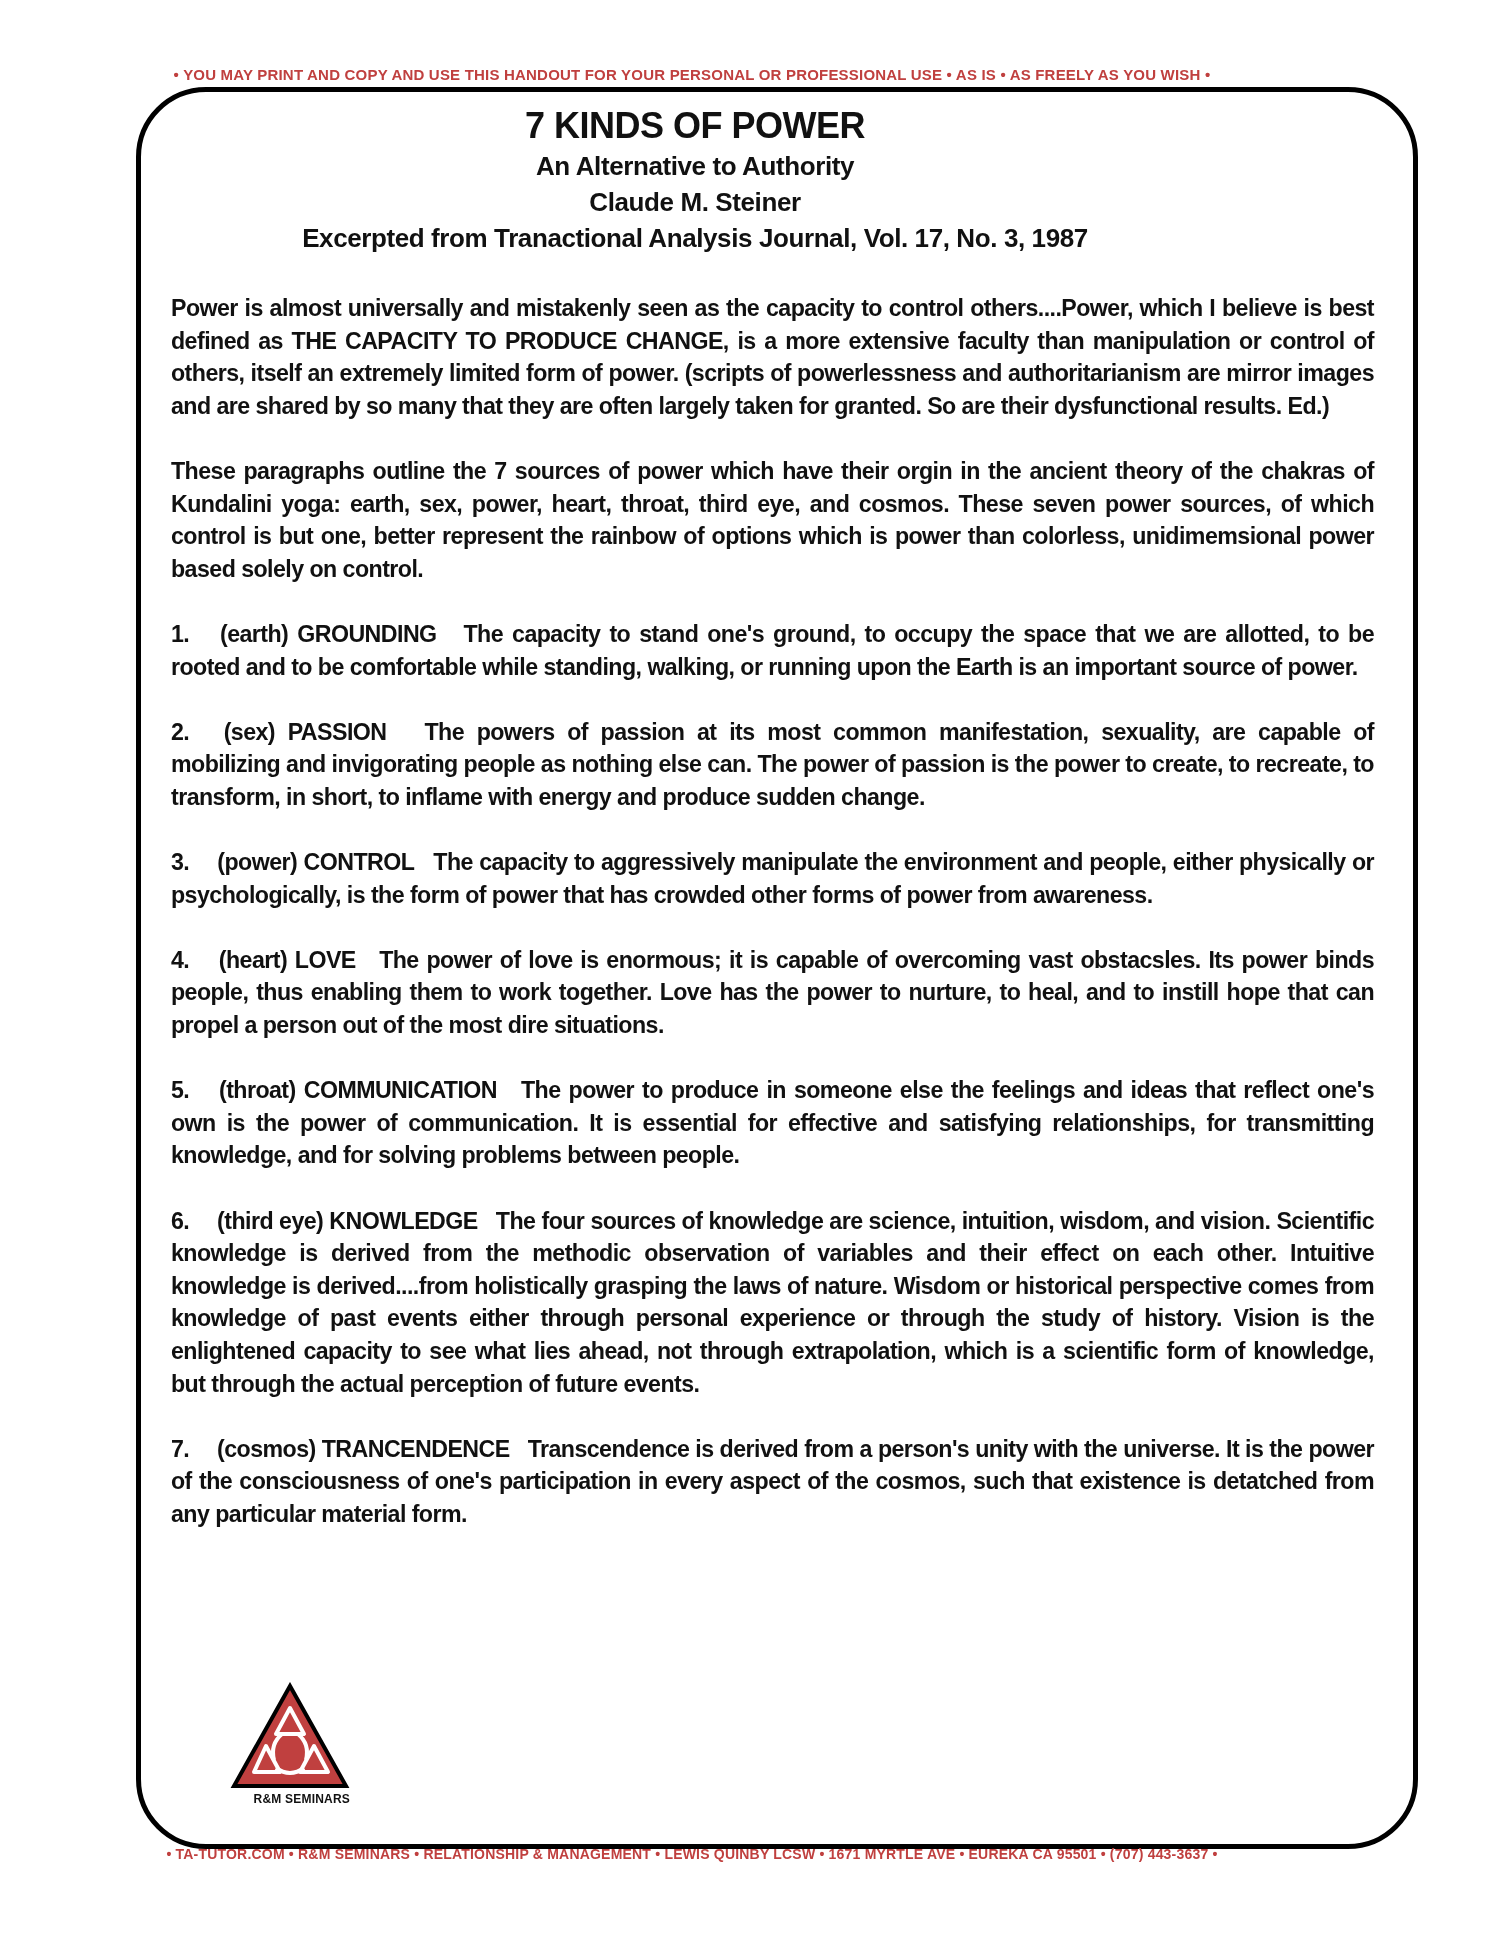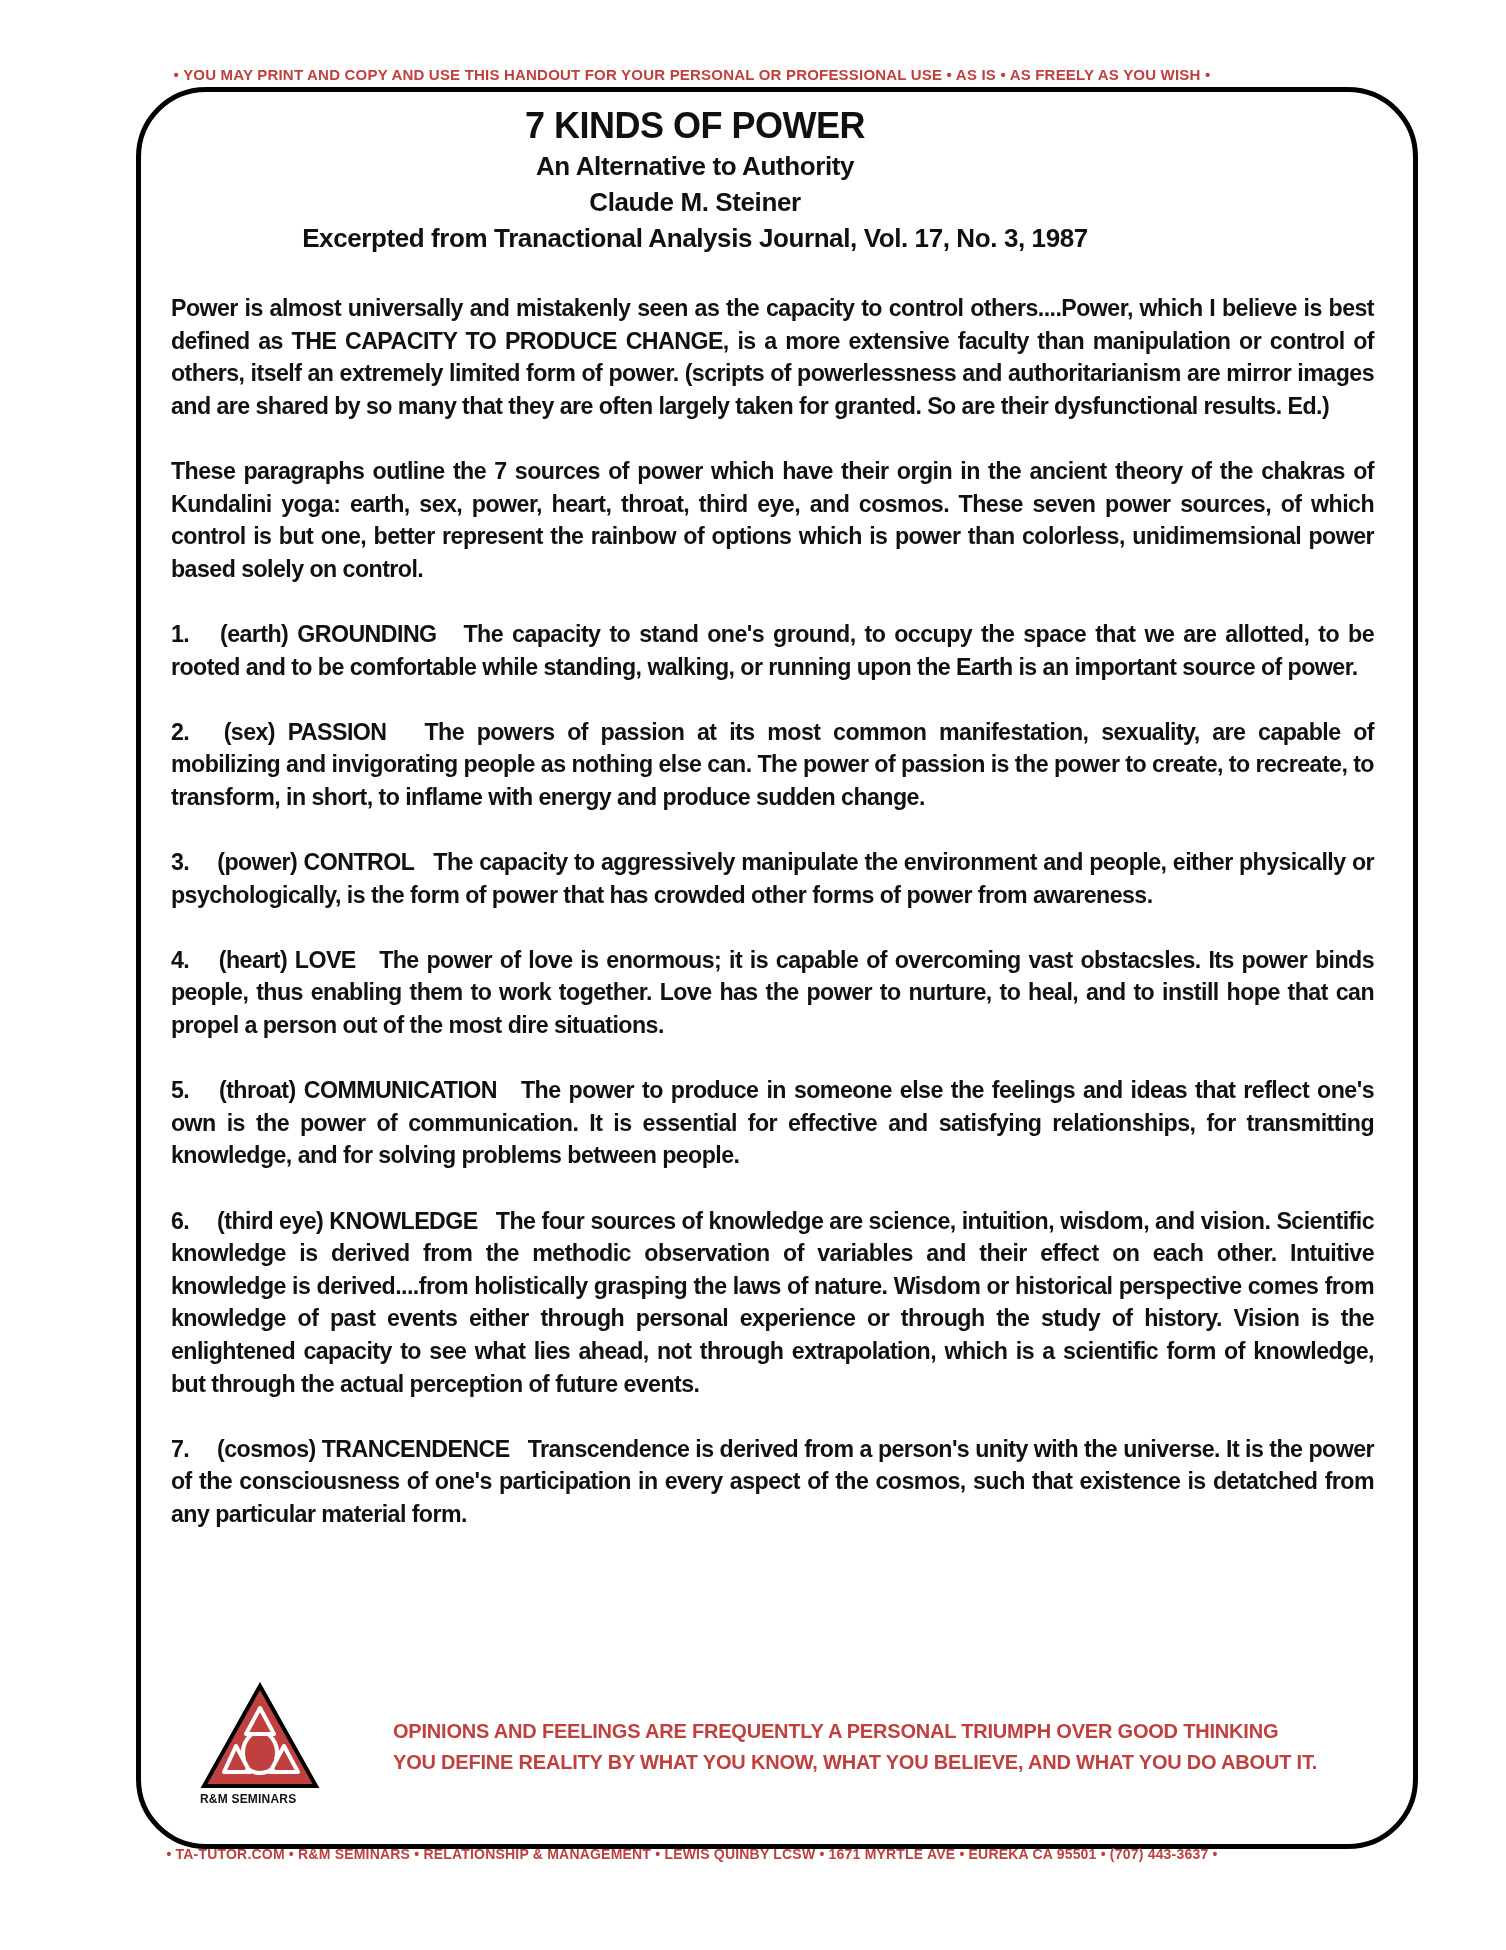--- a/index.html
+++ b/index.html
@@ -18,21 +18,21 @@
   .header { position: absolute; left: 141px; top: 104px; width: 1108px; text-align: center; }
   .title { font-size: 36px; font-weight: bold; line-height: 44px; letter-spacing: -0.5px; }
   .subtitle { font-size: 26px; font-weight: bold; line-height: 36px; letter-spacing: -0.4px; }
   .content {
     position: absolute; left: 171px; top: 292px; width: 1203px;
     font-size: 23.2px; font-weight: bold; line-height: 32.6px; letter-spacing: -0.55px;
   }
   .content p { margin: 0 0 32.6px 0; text-align: justify; }
   .num { display: inline-block; min-width: 40px; }
   .footer-area { position: absolute; left: 200px; top: 1680px; width: 1180px; height: 140px; }
-  .logo { position: absolute; left: 0; top: 2px; width: 150px; text-align: left; }
+  .logo { position: absolute; left: 0; top: 2px; width: 150px; text-align: right; }
   .logo-caption { font-size: 12px; font-weight: bold; color: #111; margin-top: -2px; letter-spacing: 0.2px; }
   .quotes {
     position: absolute; left: 193px; top: 36px;
     color: #c0403f; font-weight: bold; font-size: 20px; line-height: 31px; letter-spacing: -0.2px; white-space: nowrap;
   }
 </style>
 </head>
 <body>
 
 <div class="top-note">• YOU MAY PRINT AND COPY AND USE THIS HANDOUT FOR YOUR PERSONAL OR PROFESSIONAL USE  • AS IS •  AS FREELY AS YOU WISH •</div>
@@ -95,19 +95,15 @@
         <polygon points="60,26 74,52 46,52"></polygon>
         <polygon points="36,64 50,90 24,90"></polygon>
         <polygon points="84,64 98,90 70,90"></polygon>
         <path d="M52,52 Q40,62 44,78"></path>
         <path d="M68,52 Q80,62 76,78"></path>
         <path d="M46,86 Q60,96 74,86"></path>
       </g>
     </svg>
     <div class="logo-caption">R&amp;M SEMINARS</div>
   </div>
-  <div class="quotes">
-    <div>OPINIONS  AND FEELINGS ARE FREQUENTLY A  PERSONAL TRIUMPH  OVER  GOOD  THINKING</div>
-    <div>YOU DEFINE REALITY BY WHAT YOU KNOW, WHAT YOU BELIEVE, AND WHAT YOU DO ABOUT IT.</div>
-  </div>
 </div>
 
 <div class="bottom-note">• TA-TUTOR.COM • R&amp;M SEMINARS • RELATIONSHIP &amp; MANAGEMENT • LEWIS QUINBY  LCSW • 1671 MYRTLE AVE • EUREKA CA 95501 • (707) 443-3637 •</div>
 
 </body></html>

